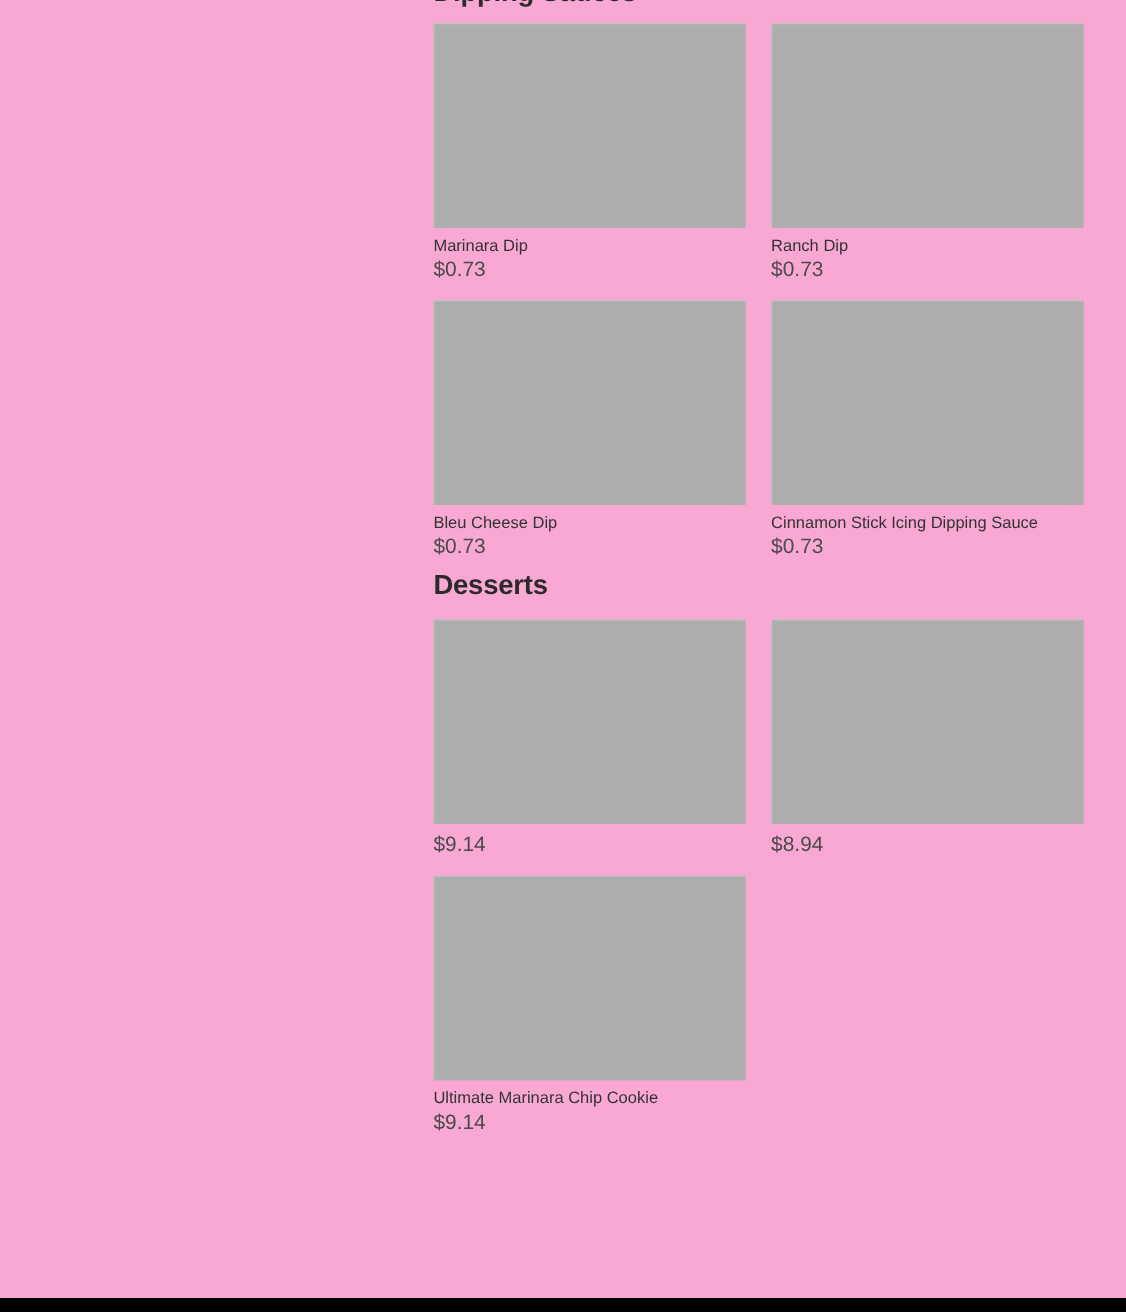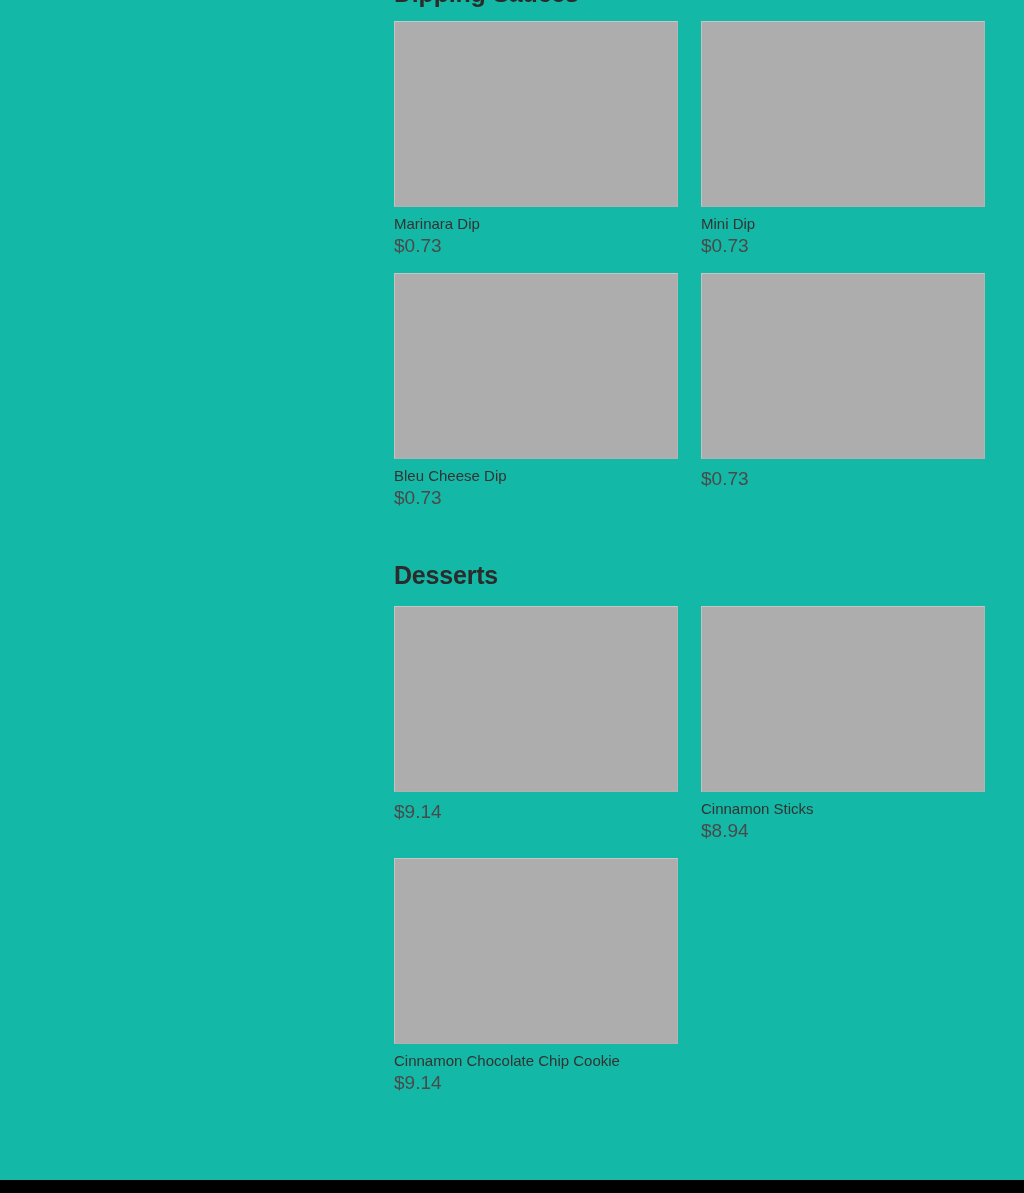--- a/index.html
+++ b/index.html
@@ -17,21 +17,21 @@
     position: relative;
   }
 
   
   .page {
     position: absolute;
     left: 0;
     top: 0;
     width: 1024px;
     height: 1180px;
-    background: #14b8a6;
+    background: #f9a8d4;
     overflow: hidden;
   }
 
   
   .menu-column {
     position: absolute;
     left: 394px;
     top: -22px;
     width: 591px;
   }
@@ -43,21 +43,20 @@
   .section-heading {
     font-size: 25px;
     font-weight: 700;
     line-height: 30px;
     color: #2b2b2b;
     letter-spacing: -0.2px;
     margin: 0 0 13px 0;
   }
 
   .section + .section {
-    margin-top: 43px;
   }
 
   .section-heading.desserts {
     margin-bottom: 16px;
   }
 
   .item-grid {
     display: grid;
     grid-template-columns: 284px 284px;
     column-gap: 23px;
@@ -126,36 +125,37 @@
           <div class="item-thumb"></div>
           <div class="item-info">
             <div class="item-name">Marinara Dip</div>
             <div class="item-price">$0.73</div>
           </div>
         </div>
 
         <div class="menu-item">
           <div class="item-thumb"></div>
           <div class="item-info">
-            <div class="item-name">Mini Dip</div>
+            <div class="item-name">Ranch Dip</div>
             <div class="item-price">$0.73</div>
           </div>
         </div>
 
         <div class="menu-item">
           <div class="item-thumb"></div>
           <div class="item-info">
             <div class="item-name">Bleu Cheese Dip</div>
             <div class="item-price">$0.73</div>
           </div>
         </div>
 
         <div class="menu-item">
           <div class="item-thumb"></div>
           <div class="item-info">
+            <div class="item-name">Cinnamon Stick Icing Dipping Sauce</div>
             <div class="item-price">$0.73</div>
           </div>
         </div>
 
       </div>
     </section>
 
     <section class="section">
       <h2 class="section-heading desserts">Desserts</h2>
       <div class="item-grid">
@@ -163,29 +163,28 @@
         <div class="menu-item">
           <div class="item-thumb"></div>
           <div class="item-info">
             <div class="item-price">$9.14</div>
           </div>
         </div>
 
         <div class="menu-item">
           <div class="item-thumb"></div>
           <div class="item-info">
-            <div class="item-name">Cinnamon Sticks</div>
             <div class="item-price">$8.94</div>
           </div>
         </div>
 
         <div class="menu-item">
           <div class="item-thumb"></div>
           <div class="item-info">
-            <div class="item-name">Cinnamon Chocolate Chip Cookie</div>
+            <div class="item-name">Ultimate Marinara Chip Cookie</div>
             <div class="item-price">$9.14</div>
           </div>
         </div>
 
 
       </div>
     </section>
 
   </div>
 </div>

